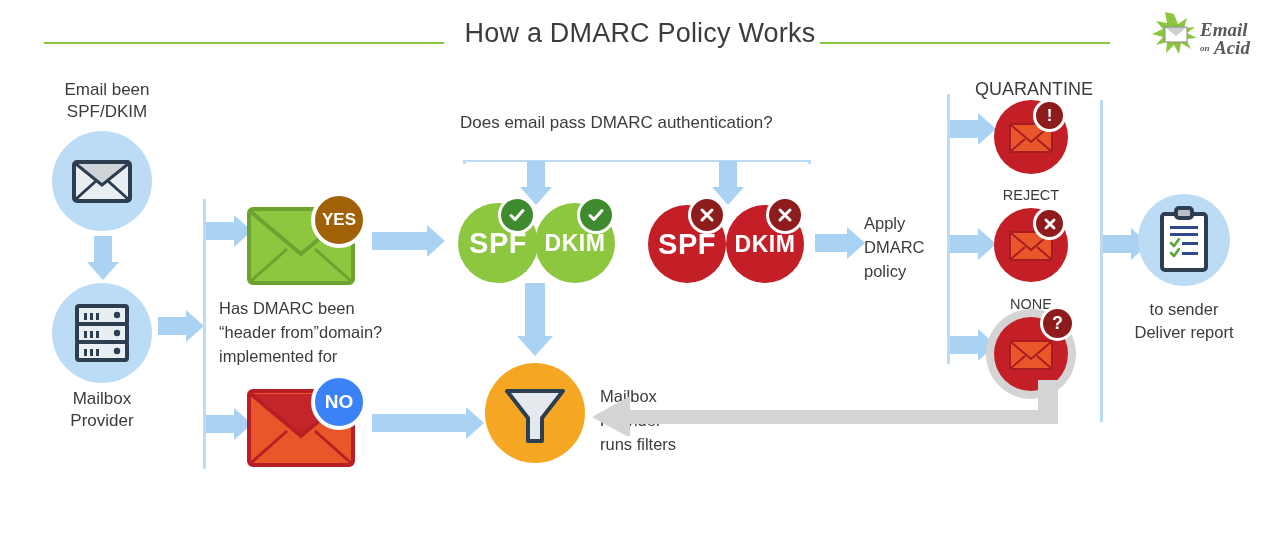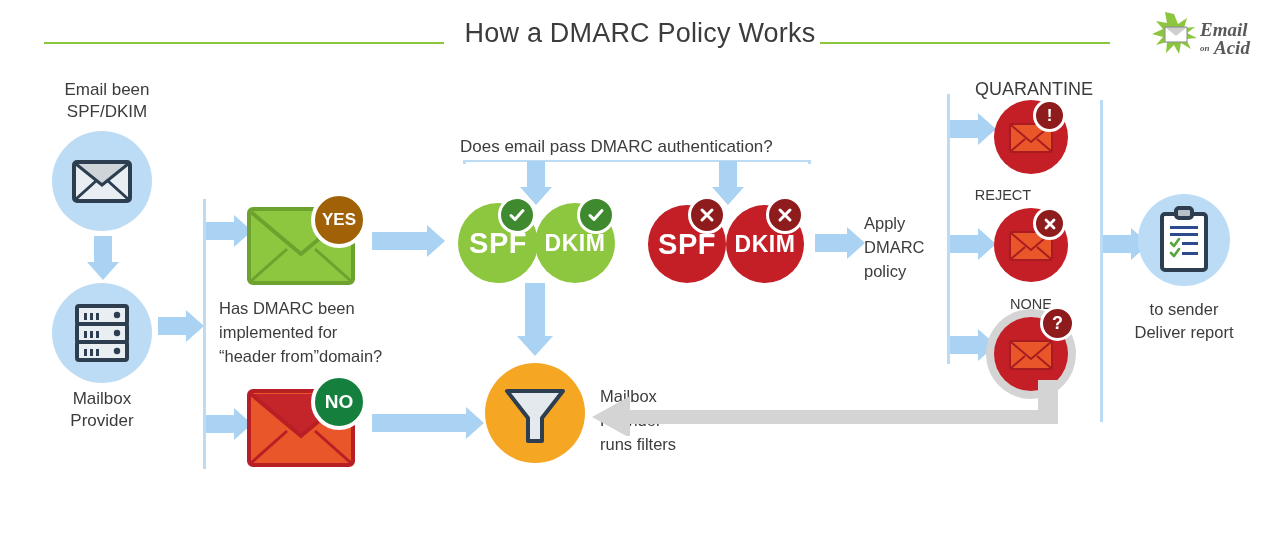--- a/index.html
+++ b/index.html
@@ -140,22 +140,22 @@
     <div class="head" style="left:28px; top:0; border-top:16px solid transparent; border-bottom:16px solid transparent; border-left:18px solid #a9d2f3;"></div>
   </div>
 
   <div class="arrow" style="left:206px; top:408px; width:46px; height:32px;">
     <div class="shaft" style="left:0; top:7px; width:28px; height:18px;"></div>
     <div class="head" style="left:28px; top:0; border-top:16px solid transparent; border-bottom:16px solid transparent; border-left:18px solid #a9d2f3;"></div>
   </div>
 
   <div class="lbl" style="left:219px; top:297px; width:215px; font-size:16.5px; line-height:1.45;">
     <div>Has DMARC been</div>
+    <div>“header from”domain?</div>
     <div>implemented for</div>
-    <div>“header from”domain?</div>
   </div>
 
   <div class="env" style="left:247px; top:197px; width:120px; height:88px;">
     <svg width="120" height="88" viewBox="0 0 120 88">
       <rect x="2" y="12" width="104" height="74" rx="4" fill="#8dc63f" stroke="#6ea22f" stroke-width="4"></rect>
       <path d="M4 15 L54 57 L104 15" fill="none" stroke="#6ea22f" stroke-width="4"></path>
       <path d="M4 84 L40 52 M104 84 L68 52" fill="none" stroke="#6ea22f" stroke-width="3"></path>
     </svg>
   </div>
   <div class="badge" style="left:311px; top:192px; width:56px; height:56px; background:#a16207; border:4px solid #ffffff; font-size:17px;">
@@ -163,35 +163,35 @@
   </div>
 
   <div class="env" style="left:247px; top:379px; width:120px; height:88px;">
     <svg width="120" height="88" viewBox="0 0 120 88">
       <rect x="2" y="12" width="104" height="74" rx="4" fill="#e8562a" stroke="#b81f24" stroke-width="4"></rect>
       <path d="M4 15 L54 57 L104 15" fill="#c4252a"></path>
       <path d="M4 15 L54 57 L104 15" fill="none" stroke="#b81f24" stroke-width="4"></path>
       <path d="M4 84 L40 52 M104 84 L68 52" fill="none" stroke="#b81f24" stroke-width="3"></path>
     </svg>
   </div>
-  <div class="badge" style="left:311px; top:374px; width:56px; height:56px; background:#15803d; border:4px solid #ffffff; font-size:19px;">
+  <div class="badge" style="left:311px; top:374px; width:56px; height:56px; background:#3b82f6; border:4px solid #ffffff; font-size:19px;">
     <span>NO</span>
   </div>
 
   <div class="arrow" style="left:372px; top:225px; width:73px; height:32px;">
     <div class="shaft" style="left:0; top:7px; width:55px; height:18px;"></div>
     <div class="head" style="left:55px; top:0; border-top:16px solid transparent; border-bottom:16px solid transparent; border-left:18px solid #a9d2f3;"></div>
   </div>
 
   <div class="arrow" style="left:372px; top:407px; width:112px; height:32px;">
     <div class="shaft" style="left:0; top:7px; width:94px; height:18px;"></div>
     <div class="head" style="left:94px; top:0; border-top:16px solid transparent; border-bottom:16px solid transparent; border-left:18px solid #a9d2f3;"></div>
   </div>
 
-  <div class="lbl" style="left:460px; top:136px; width:360px; font-size:17px;">Does email pass DMARC authentication?</div>
+  <div class="lbl" style="left:460px; top:112px; width:360px; font-size:17px;">Does email pass DMARC authentication?</div>
 
   <div class="hline" style="left:463px; top:160px; width:347px;"></div>
   <div class="vline" style="left:463px; top:160px; height:4px;"></div>
   <div class="vline" style="left:808px; top:160px; height:4px;"></div>
 
   <div class="arrow" style="left:520px; top:161px; width:32px; height:44px;">
     <div class="shaft" style="left:7px; top:0; width:18px; height:26px;"></div>
     <div class="head" style="left:0; top:26px; border-left:16px solid transparent; border-right:16px solid transparent; border-top:18px solid #a9d2f3;"></div>
   </div>
 
@@ -281,21 +281,21 @@
   <div class="lbl" style="left:975px; top:78px; width:112px; text-align:left; font-size:18px;">QUARANTINE</div>
   <div class="circ" style="left:994px; top:100px; width:74px; height:74px; background:#c41e26;">
     <svg width="74" height="74" viewBox="0 0 74 74">
       <rect x="16" y="24" width="42" height="28" rx="2" fill="#e8562a" stroke="#a81b20" stroke-width="2"></rect>
       <path d="M17 25 L37 42 L57 25" fill="none" stroke="#a81b20" stroke-width="2"></path>
       <path d="M17 51 L31 39 M57 51 L43 39" fill="none" stroke="#a81b20" stroke-width="2"></path>
     </svg>
   </div>
   <div class="badge" style="left:1033px; top:99px; width:33px; height:33px; background:#8f1c1c; border:3px solid #ffffff; font-size:17px;">!</div>
 
-  <div class="lbl" style="left:947px; top:186px; width:112px; text-align:center; font-size:14.5px;">REJECT</div>
+  <div class="lbl" style="left:975px; top:186px; width:112px; text-align:center; font-size:14.5px;">REJECT</div>
   <div class="circ" style="left:994px; top:208px; width:74px; height:74px; background:#c41e26;">
     <svg width="74" height="74" viewBox="0 0 74 74">
       <rect x="16" y="24" width="42" height="28" rx="2" fill="#e8562a" stroke="#a81b20" stroke-width="2"></rect>
       <path d="M17 25 L37 42 L57 25" fill="none" stroke="#a81b20" stroke-width="2"></path>
       <path d="M17 51 L31 39 M57 51 L43 39" fill="none" stroke="#a81b20" stroke-width="2"></path>
     </svg>
   </div>
   <div class="badge" style="left:1033px; top:207px; width:33px; height:33px; background:#8f1c1c; border:3px solid #ffffff;">
     <svg width="16" height="16" viewBox="0 0 16 16">
         <path d="M4 4 L12 12 M12 4 L4 12" fill="none" stroke="#ffffff" stroke-width="2.8" stroke-linecap="round"></path>

